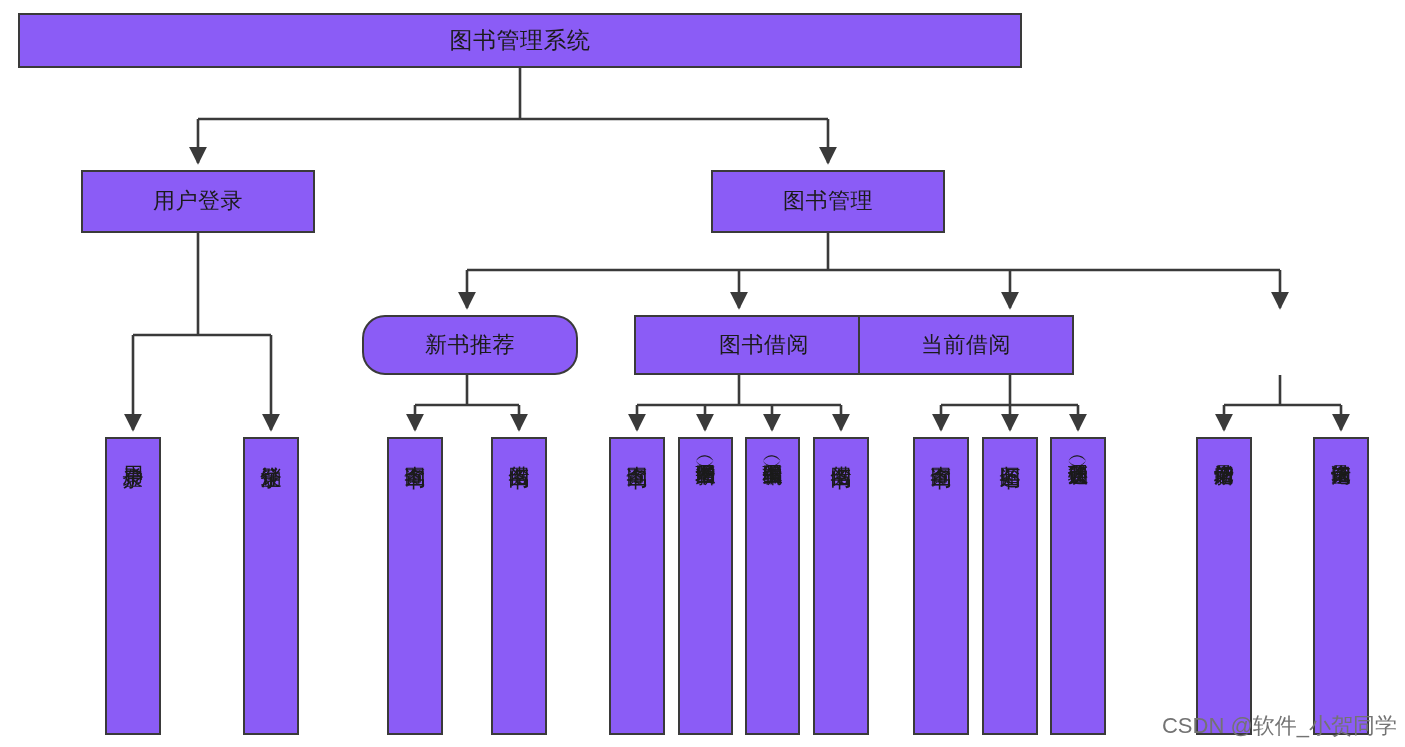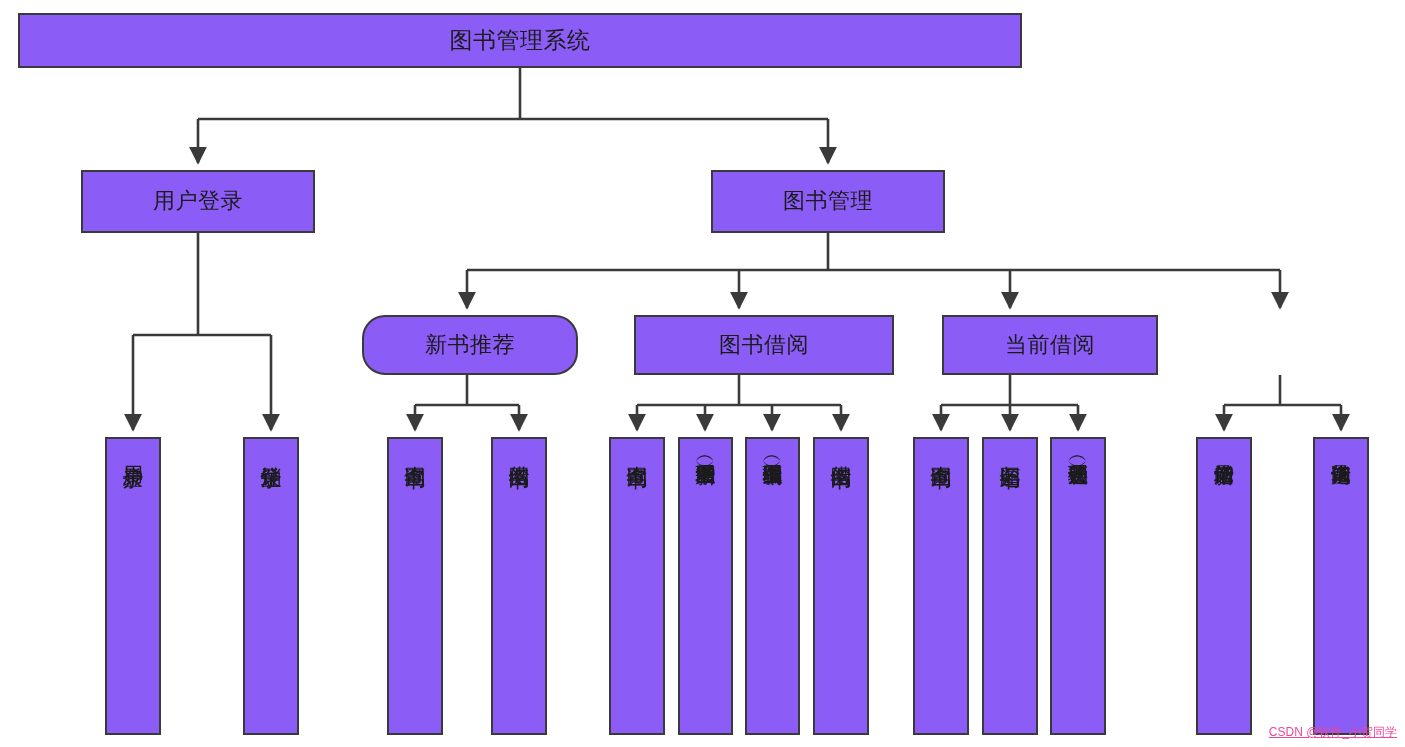--- a/index.html
+++ b/index.html
@@ -65,25 +65,24 @@
     height: auto;
   }
   .node.leaf.tall .node-label {
     font-size: 20px;
     letter-spacing: 0px;
   }
   #watermark {
     position: absolute;
     right: 8px;
     bottom: 6px;
-    font-size: 12px;
-    color: #ec4899;
+    font-size: 22px;
+    color: #737373;
     white-space: nowrap;
     user-select: none;
-    text-decoration: underline;
   }
 </style>
 </head>
 <body>
 
 <div id="diagram-root">
 
   <svg id="edges-layer" viewBox="0 0 1405 747" width="1405" height="747">
     <defs>
       <marker id="arrow" viewBox="0 0 10 10" refX="9" refY="5" markerWidth="7" markerHeight="7" orient="auto-start-reverse">
@@ -147,21 +146,21 @@
   <div class="node horiz" style="left:711px; top:170px; width:234px; height:63px;">
     <span class="node-label">图书管理</span>
   </div>
 
   <div class="node horiz" style="left:362px; top:315px; width:216px; height:60px;border-radius:23px;">
     <span class="node-label">新书推荐</span>
   </div>
   <div class="node horiz" style="left:634px; top:315px; width:260px; height:60px;">
     <span class="node-label">图书借阅</span>
   </div>
-  <div class="node horiz" style="left:942px; top:315px; width:216px; height:60px;font-family:Liberation Serif, serif;">
+  <div class="node horiz" style="left:858px; top:315px; width:216px; height:60px;font-family:Liberation Serif, serif;">
     <span class="node-label">当前借阅</span>
   </div>
 
   <div class="node leaf" style="left:105px; top:437px; width:56px; height:298px;">
     <span class="node-label">用户登录</span>
   </div>
   <div class="node leaf" style="left:243px; top:437px; width:56px; height:298px;">
     <span class="node-label">注销登录</span>
   </div>
 

